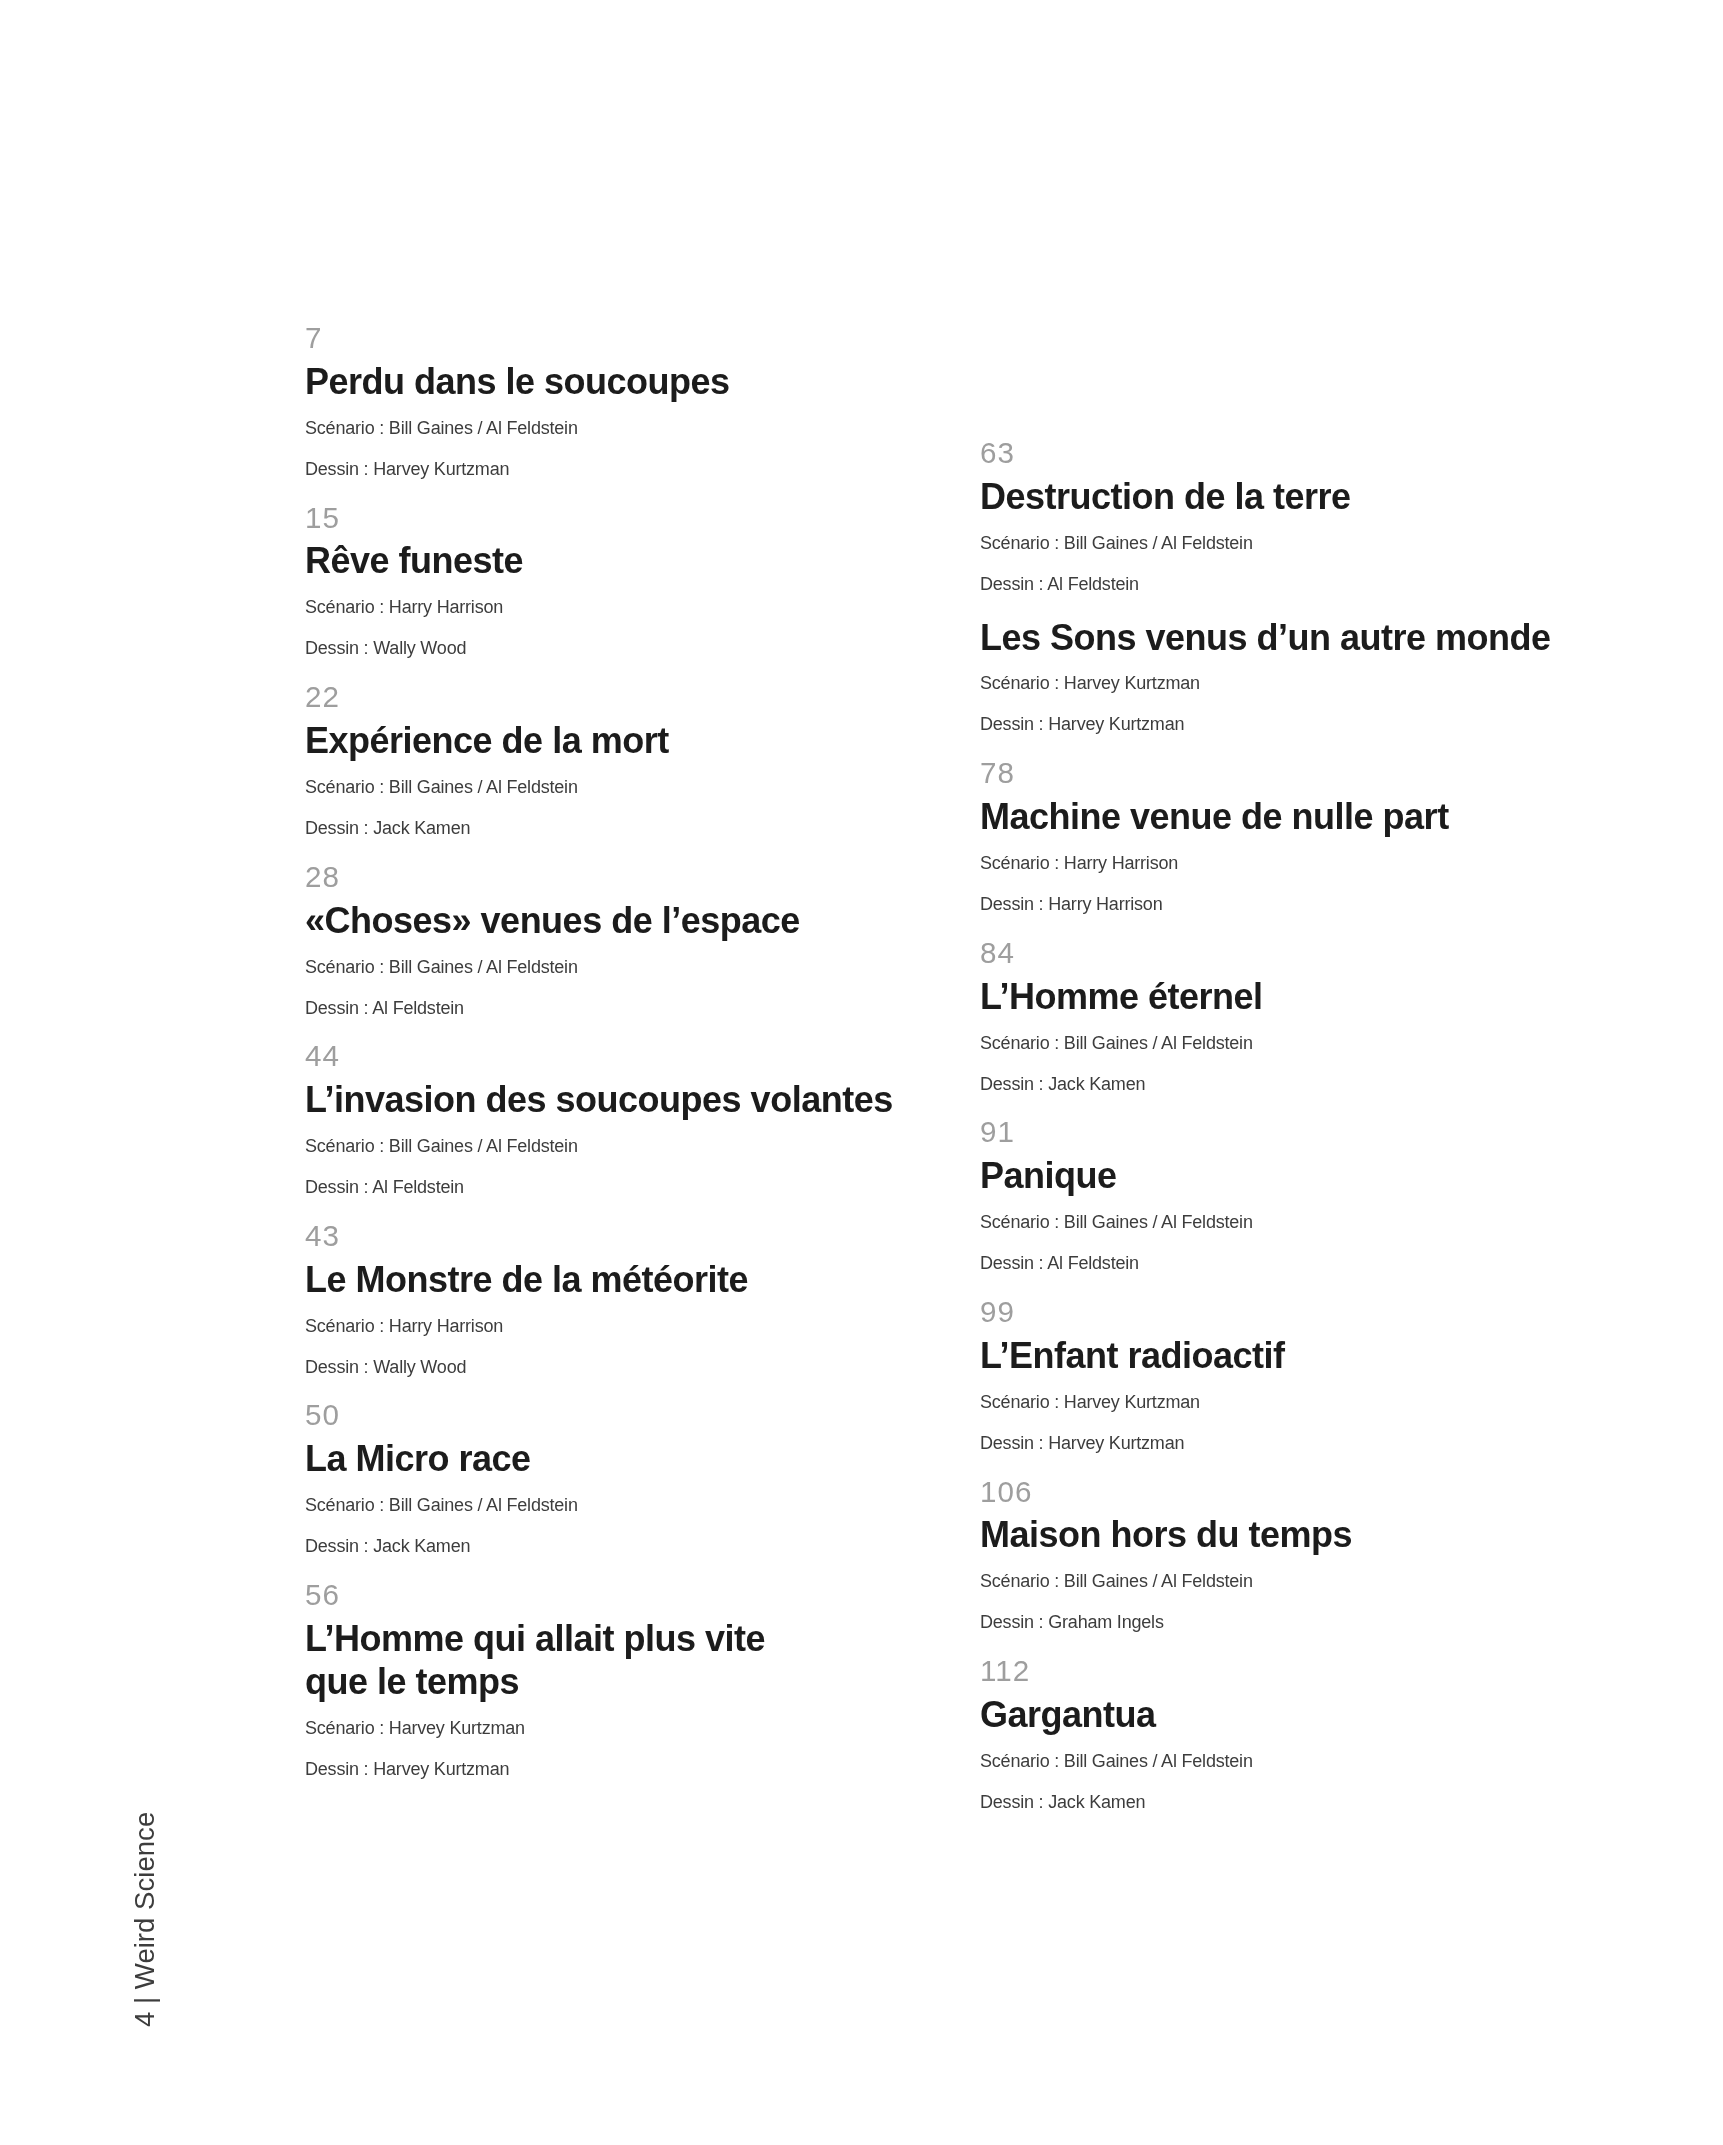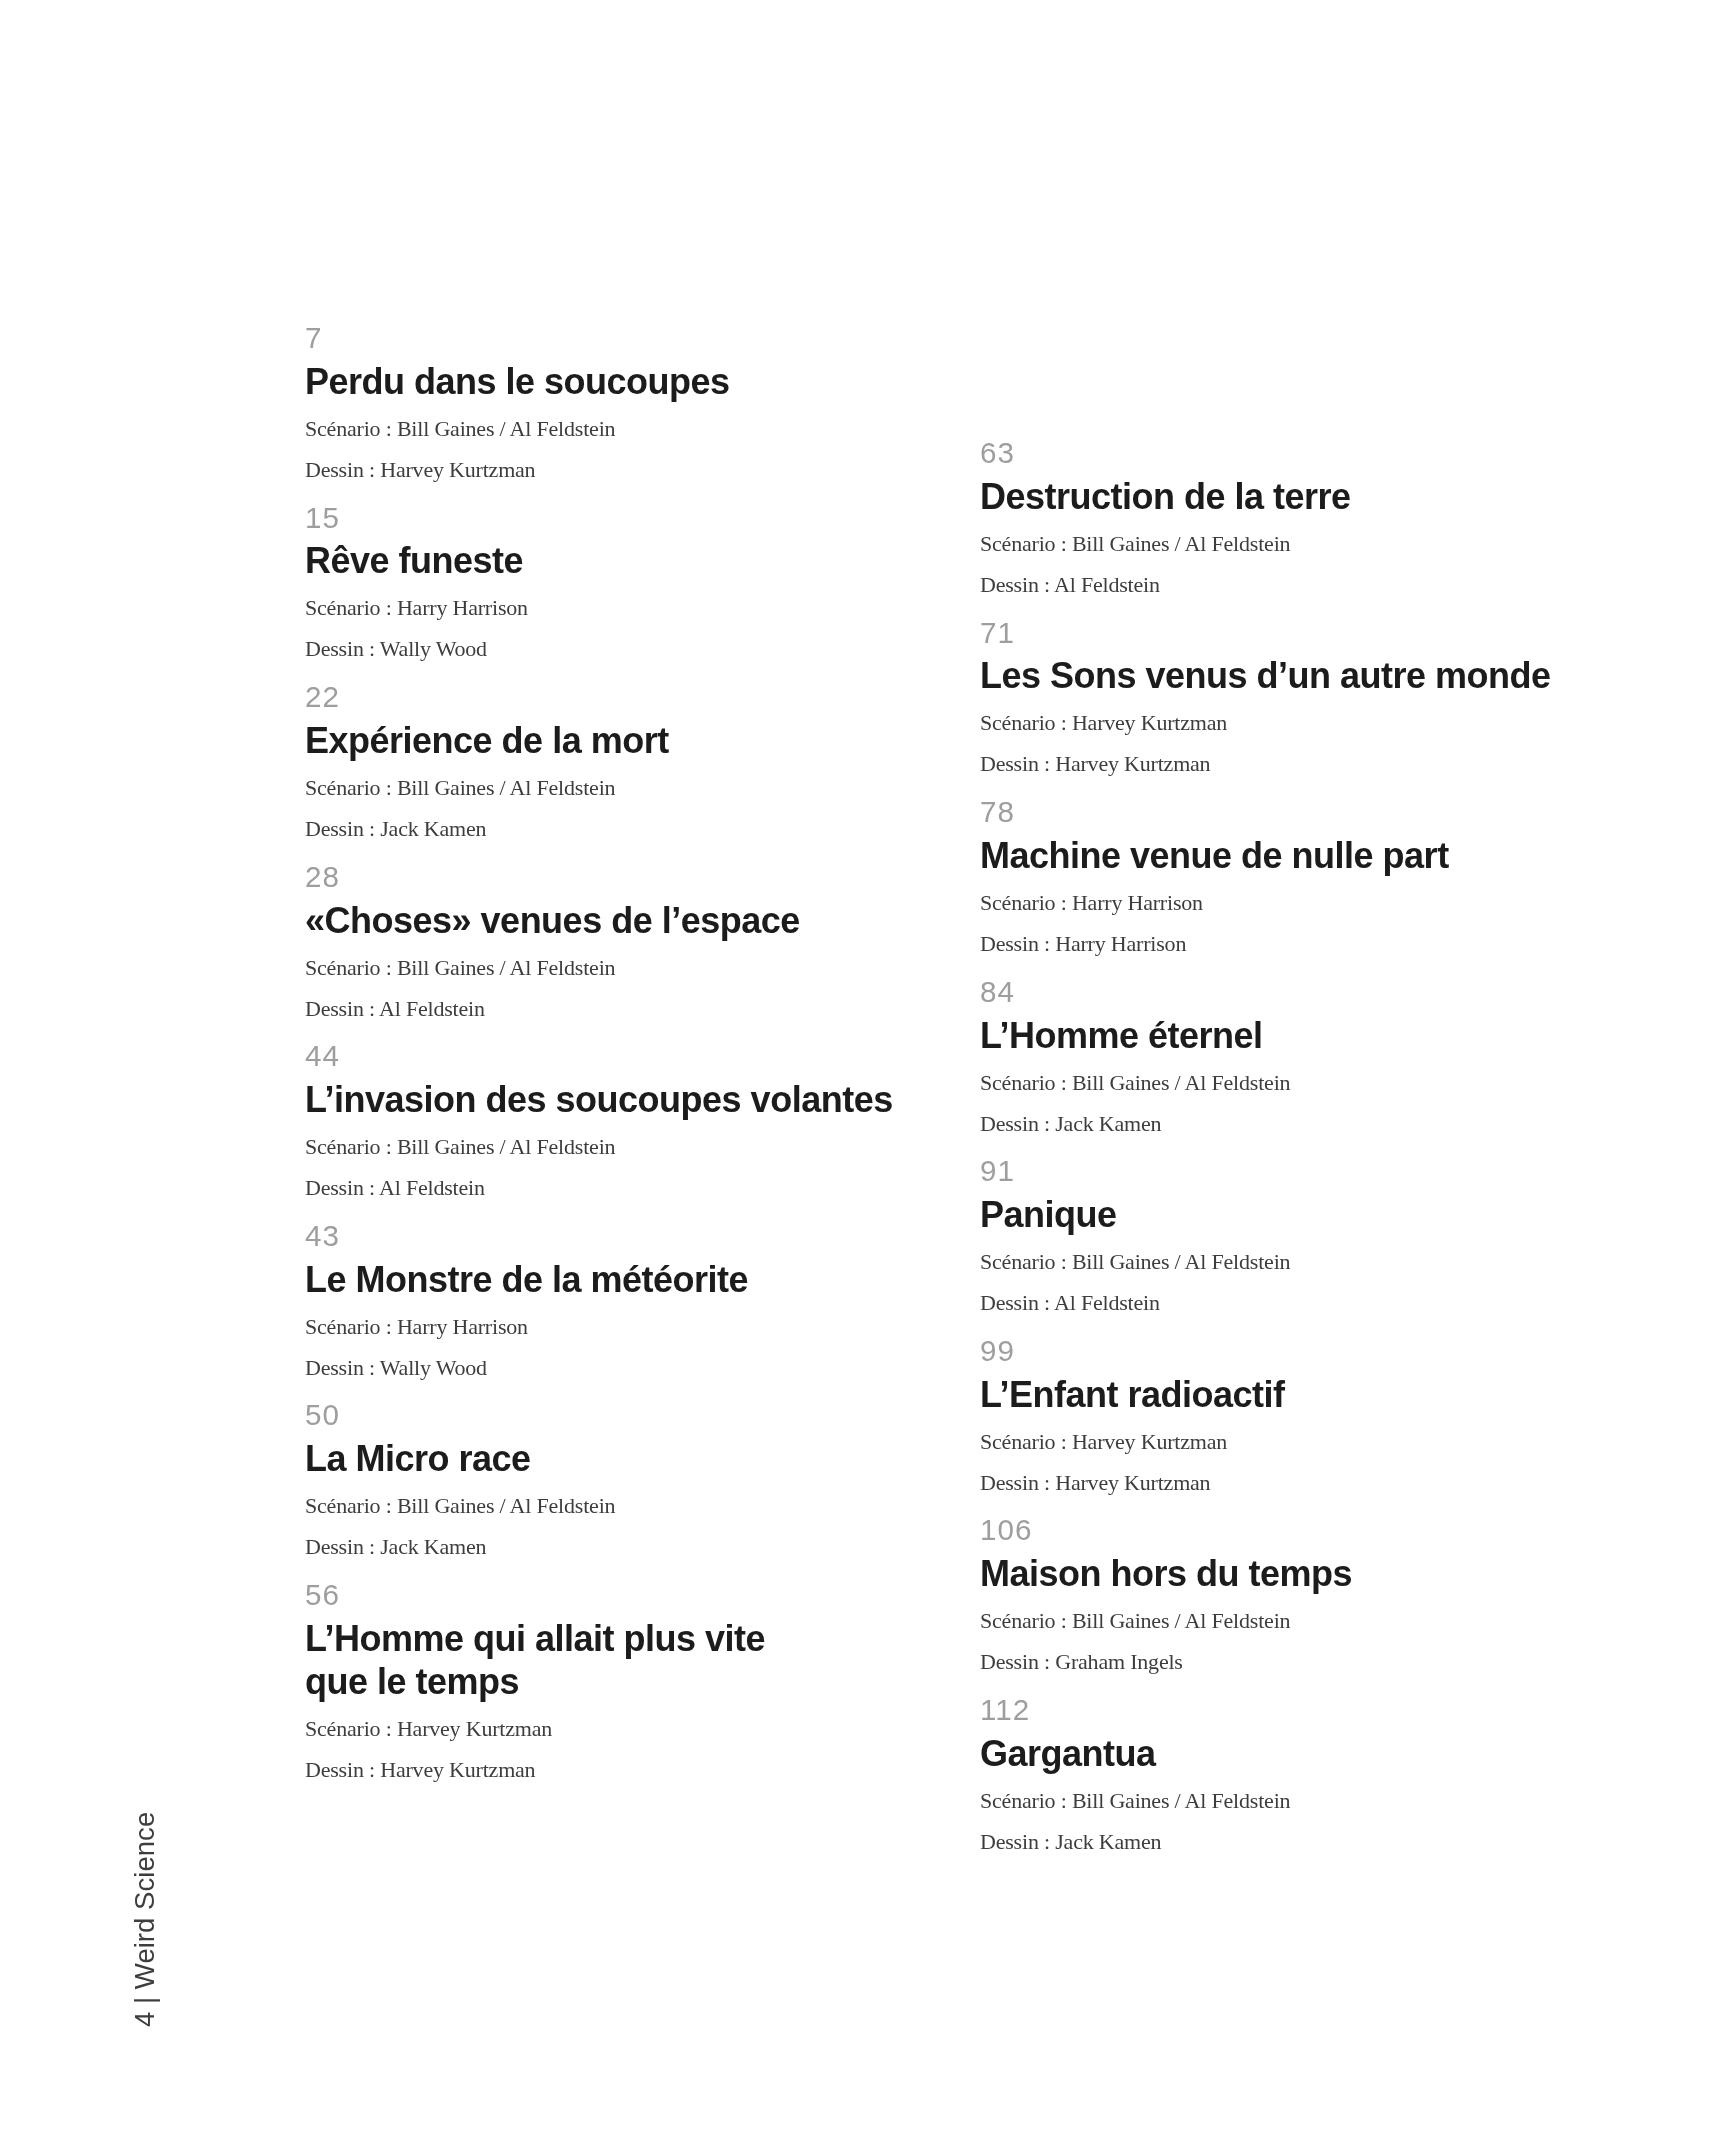--- a/index.html
+++ b/index.html
@@ -36,26 +36,25 @@
   .title {
     font-size: 36px;
     line-height: 43px;
     font-weight: 700;
     color: var(--title);
     letter-spacing: -0.5px;
     margin-bottom: 4.9px;
     white-space: pre;
   }
   .meta {
-    font-size: 22px;
+    font-size: 18px;
     line-height: 41px;
     color: var(--meta);
     letter-spacing: -0.2px;
     white-space: pre;
-    font-family: Liberation Serif, serif;
   }
   .sidebar-label {
     position: absolute;
     left: 128px;
     top: 2027px;
     transform: rotate(-90deg);
     transform-origin: 0 0;
     font-size: 27.6px;
     line-height: 33px;
     color: var(--meta);
@@ -120,21 +119,20 @@
   </div>
 
   <div class="toc-col col-right">
     <div class="entry">
       <div class="num">63</div>
       <div class="title">Destruction de la terre</div>
       <div class="meta">Scénario : Bill Gaines / Al Feldstein</div>
       <div class="meta">Dessin : Al Feldstein</div>
     </div>
     <div class="entry">
-      <div class="num">71</div>
       <div class="title">Les Sons venus d’un autre monde</div>
       <div class="meta">Scénario : Harvey Kurtzman</div>
       <div class="meta">Dessin : Harvey Kurtzman</div>
     </div>
     <div class="entry">
       <div class="num">78</div>
       <div class="title">Machine venue de nulle part</div>
       <div class="meta">Scénario : Harry Harrison</div>
       <div class="meta">Dessin : Harry Harrison</div>
     </div>

